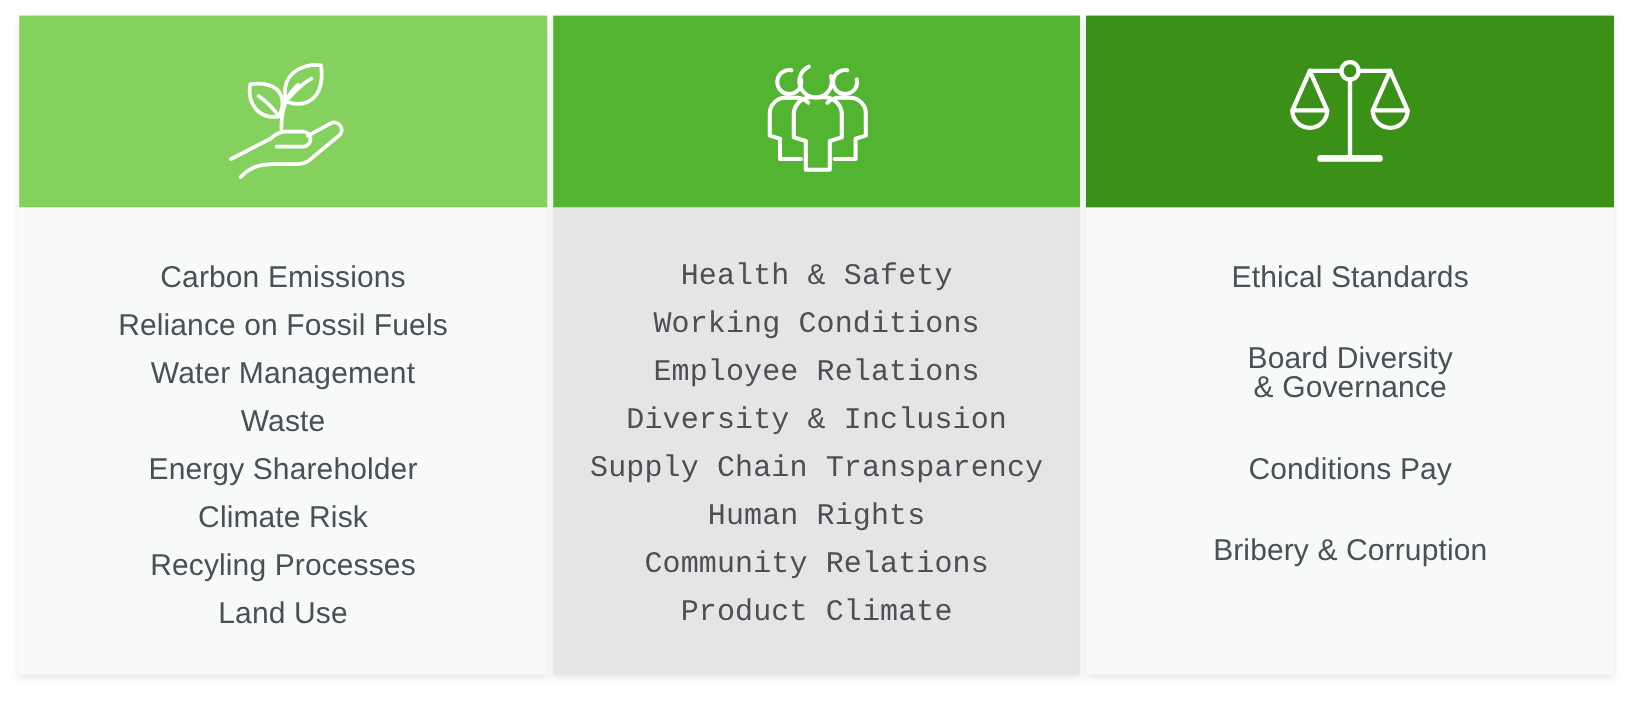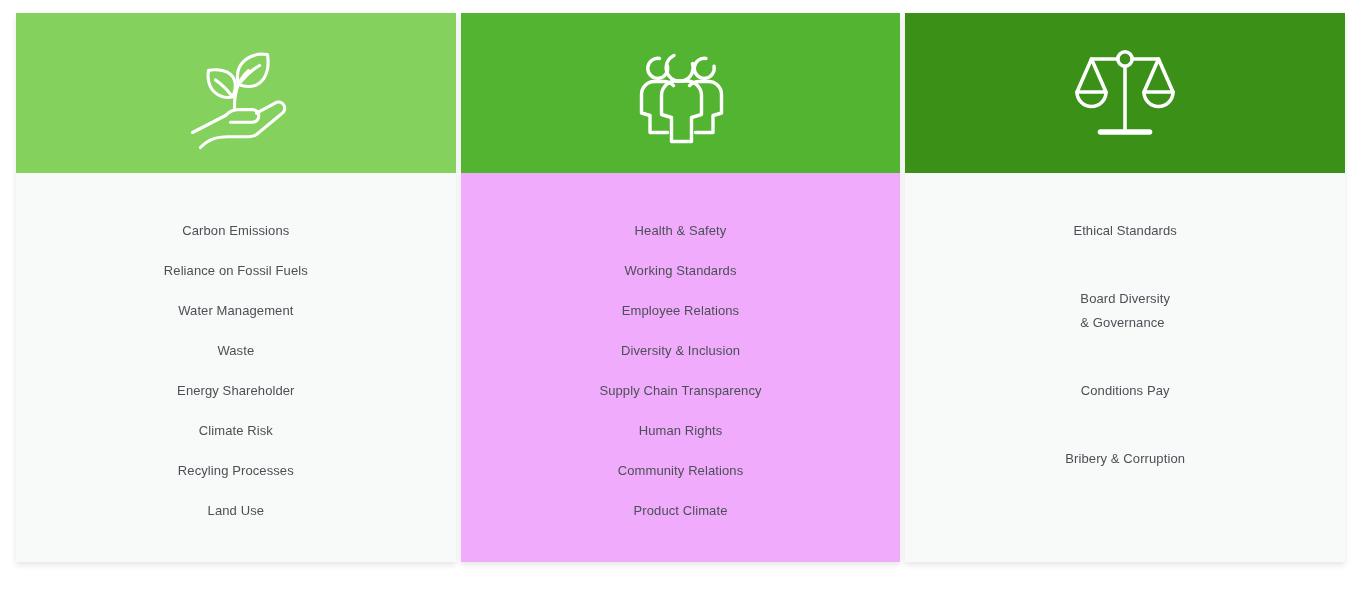--- a/index.html
+++ b/index.html
@@ -50,24 +50,24 @@
     flex: 1 1 auto;
     display: flex;
     flex-direction: column;
     align-items: center;
     justify-content: flex-start;
     padding-top: 46px;
     box-sizing: border-box;
   }
 
   .factor {
-    font-size: 13px;
+    font-size: 25px;
     line-height: 24px;
     color: #4b5055;
-    text-align: left;
+    text-align: center;
     letter-spacing: 0.1px;
     margin-bottom: 16px;
     white-space: pre-line;
   }
 
   .icon-wrap {
     width: 116px;
     height: 116px;
     display: block;
   }
@@ -138,23 +138,23 @@
 
           <path d="M72.5 97.5 L90 97.5 L90 80.5 L98.5 78 L98.5 59.5
                    A13 13 0 0 0 85.5 46.5 L76 46.5 A13 13 0 0 0 66.5 50.6"></path>
 
           <path d="M48.5 106.5 L48.5 82.5 L38.5 79.5 L38.5 60.5
                    A14.5 14.5 0 0 1 53 46 L64 46 A14.5 14.5 0 0 1 78.5 60.5
                    L78.5 79.5 L68.5 82.5 L68.5 106.5 Z"></path>
         </svg>
       </span>
     </div>
-    <div class="card-body" style="background: #f0abfc;">
+    <div class="card-body" style="background: #e5e5e5; font-family: Liberation Mono, monospace;">
       <div class="factor">Health &amp; Safety</div>
-      <div class="factor">Working Standards</div>
+      <div class="factor">Working Conditions</div>
       <div class="factor">Employee Relations</div>
       <div class="factor">Diversity &amp; Inclusion</div>
       <div class="factor">Supply Chain Transparency</div>
       <div class="factor">Human Rights</div>
       <div class="factor">Community Relations</div>
       <div class="factor">Product Climate</div>
     </div>
   </div>
 
   <div class="card">

